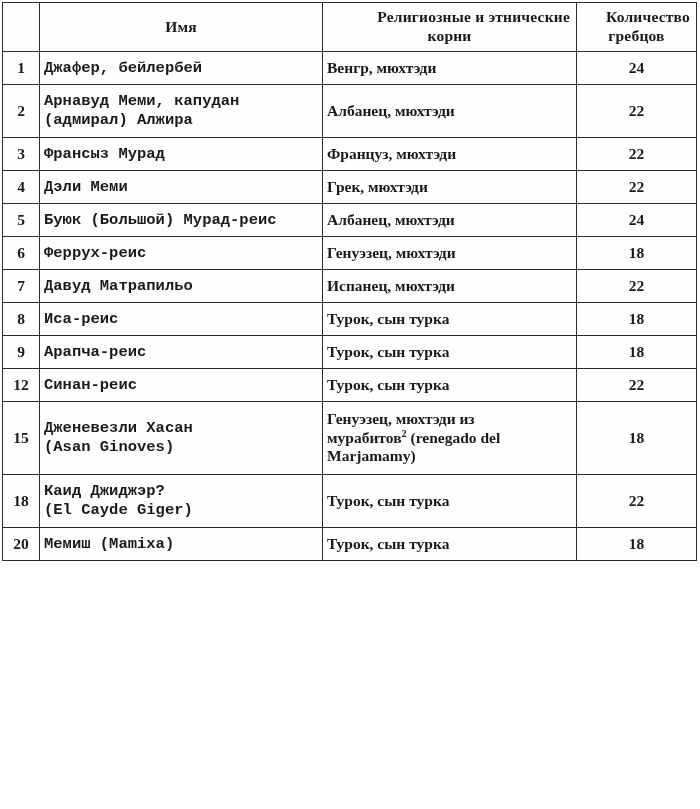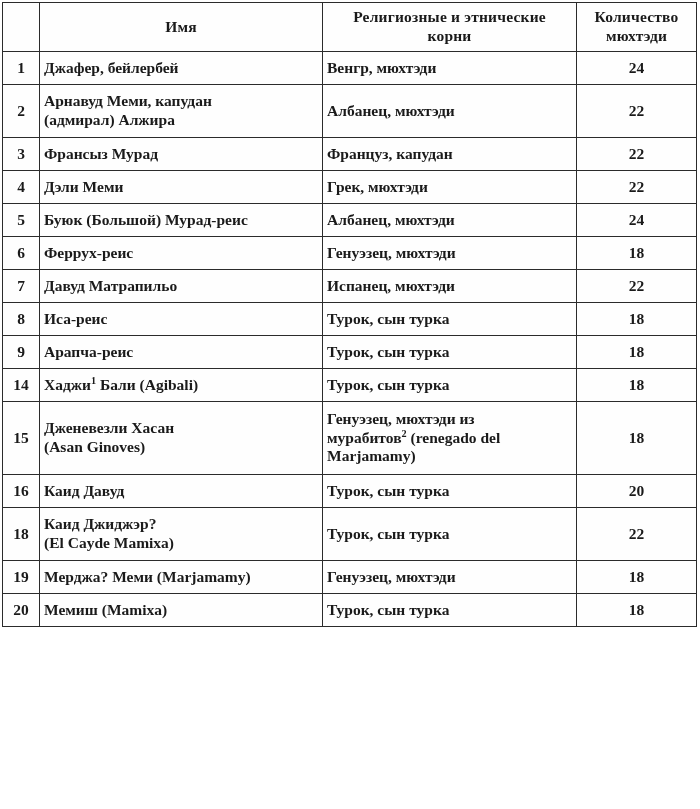--- a/index.html
+++ b/index.html
@@ -53,20 +53,21 @@
 
   td.num {
     text-align: center;
     font-size: 15px;
     padding: 3px 1px;
     font-weight: 600;
   }
   td.name {
     text-align: left;
     padding-left: 8px;
+    font-family: Liberation Mono, monospace;
   }
   td.roots {
     text-align: left;
     padding-left: 8px;
     margin-top: 24px;
   }
   td.count {
     text-align: center;
     font-size: 15px;
     margin-top: 16px;
@@ -75,21 +76,21 @@
   tr.r-2line td { height: 46px; }
   tr.r-3line td { height: 66px; }
 
   .ln { display: block; white-space: nowrap; }
   sup {
     font-size: 0.66em;
     vertical-align: super;
     line-height: 0;
     font-weight: 600;
   }
-  .hdr-l1 { display: block; }
+  .hdr-l1 { display: block; text-align: right; }
   .hdr-l2 { display: block; }
 </style>
 </head>
 <body>
 
 <div id="sheet">
   <table class="roster">
     <colgroup>
       <col class="c-num">
         <col class="c-name">
@@ -99,21 +100,21 @@
     <thead>
       <tr>
         <th class="h-num"></th>
         <th>Имя</th>
         <th>
           <span class="hdr-l1">Религиозные и этнические</span>
           <span class="hdr-l2">корни</span>
         </th>
         <th>
           <span class="hdr-l1">Количество</span>
-          <span class="hdr-l2">мюхтэди</span>
+          <span class="hdr-l2">гребцов</span>
         </th>
       </tr>
     </thead>
     <tbody id="roster-body">
         <tr class="r-1line">
           <td class="num">1</td>
           <td class="name">
             <span class="ln">Джафер, бейлербей</span>
           </td>
           <td class="roots">
@@ -131,21 +132,21 @@
             <span class="ln">Албанец, мюхтэди</span>
           </td>
           <td class="count">22</td>
         </tr>
         <tr class="r-1line">
           <td class="num">3</td>
           <td class="name">
             <span class="ln">Франсыз Мурад</span>
           </td>
           <td class="roots">
-            <span class="ln">Француз, капудан</span>
+            <span class="ln">Француз, мюхтэди</span>
           </td>
           <td class="count">22</td>
         </tr>
         <tr class="r-1line">
           <td class="num">4</td>
           <td class="name">
             <span class="ln">Дэли Меми</span>
           </td>
           <td class="roots">
             <span class="ln">Грек, мюхтэди</span>
@@ -196,72 +197,52 @@
           <td class="num">9</td>
           <td class="name">
             <span class="ln">Арапча-реис</span>
           </td>
           <td class="roots">
             <span class="ln">Турок, сын турка</span>
           </td>
           <td class="count">18</td>
         </tr>
         <tr class="r-1line">
-          <td class="num">14</td>
-          <td class="name">
-            <span class="ln">Хаджи<sup>1</sup> Бали (Agibali)</span>
-          </td>
-          <td class="roots">
-            <span class="ln">Турок, сын турка</span>
-          </td>
-          <td class="count">18</td>
+          <td class="num">12</td>
+          <td class="name">
+            <span class="ln">Синан-реис</span>
+          </td>
+          <td class="roots">
+            <span class="ln">Турок, сын турка</span>
+          </td>
+          <td class="count">22</td>
         </tr>
         <tr class="r-3line">
           <td class="num">15</td>
           <td class="name">
             <span class="ln">Дженевезли Хасан</span>
             <span class="ln">(Asan Ginoves)</span>
           </td>
           <td class="roots">
             <span class="ln">Генуэзец, мюхтэди из</span>
             <span class="ln">мурабитов<sup>2</sup> (renegado del</span>
             <span class="ln">Marjamamy)</span>
           </td>
           <td class="count">18</td>
         </tr>
-        <tr class="r-1line">
-          <td class="num">16</td>
-          <td class="name">
-            <span class="ln">Каид Давуд</span>
-          </td>
-          <td class="roots">
-            <span class="ln">Турок, сын турка</span>
-          </td>
-          <td class="count">20</td>
-        </tr>
         <tr class="r-2line">
           <td class="num">18</td>
           <td class="name">
             <span class="ln">Каид Джиджэр?</span>
-            <span class="ln">(El Cayde Mamixa)</span>
-          </td>
-          <td class="roots">
-            <span class="ln">Турок, сын турка</span>
-          </td>
-          <td class="count">22</td>
-        </tr>
-        <tr class="r-1line">
-          <td class="num">19</td>
-          <td class="name">
-            <span class="ln">Мерджа? Меми (Marjamamy)</span>
-          </td>
-          <td class="roots">
-            <span class="ln">Генуэзец, мюхтэди</span>
-          </td>
-          <td class="count">18</td>
+            <span class="ln">(El Cayde Giger)</span>
+          </td>
+          <td class="roots">
+            <span class="ln">Турок, сын турка</span>
+          </td>
+          <td class="count">22</td>
         </tr>
         <tr class="r-1line">
           <td class="num">20</td>
           <td class="name">
             <span class="ln">Мемиш (Mamixa)</span>
           </td>
           <td class="roots">
             <span class="ln">Турок, сын турка</span>
           </td>
           <td class="count">18</td>

